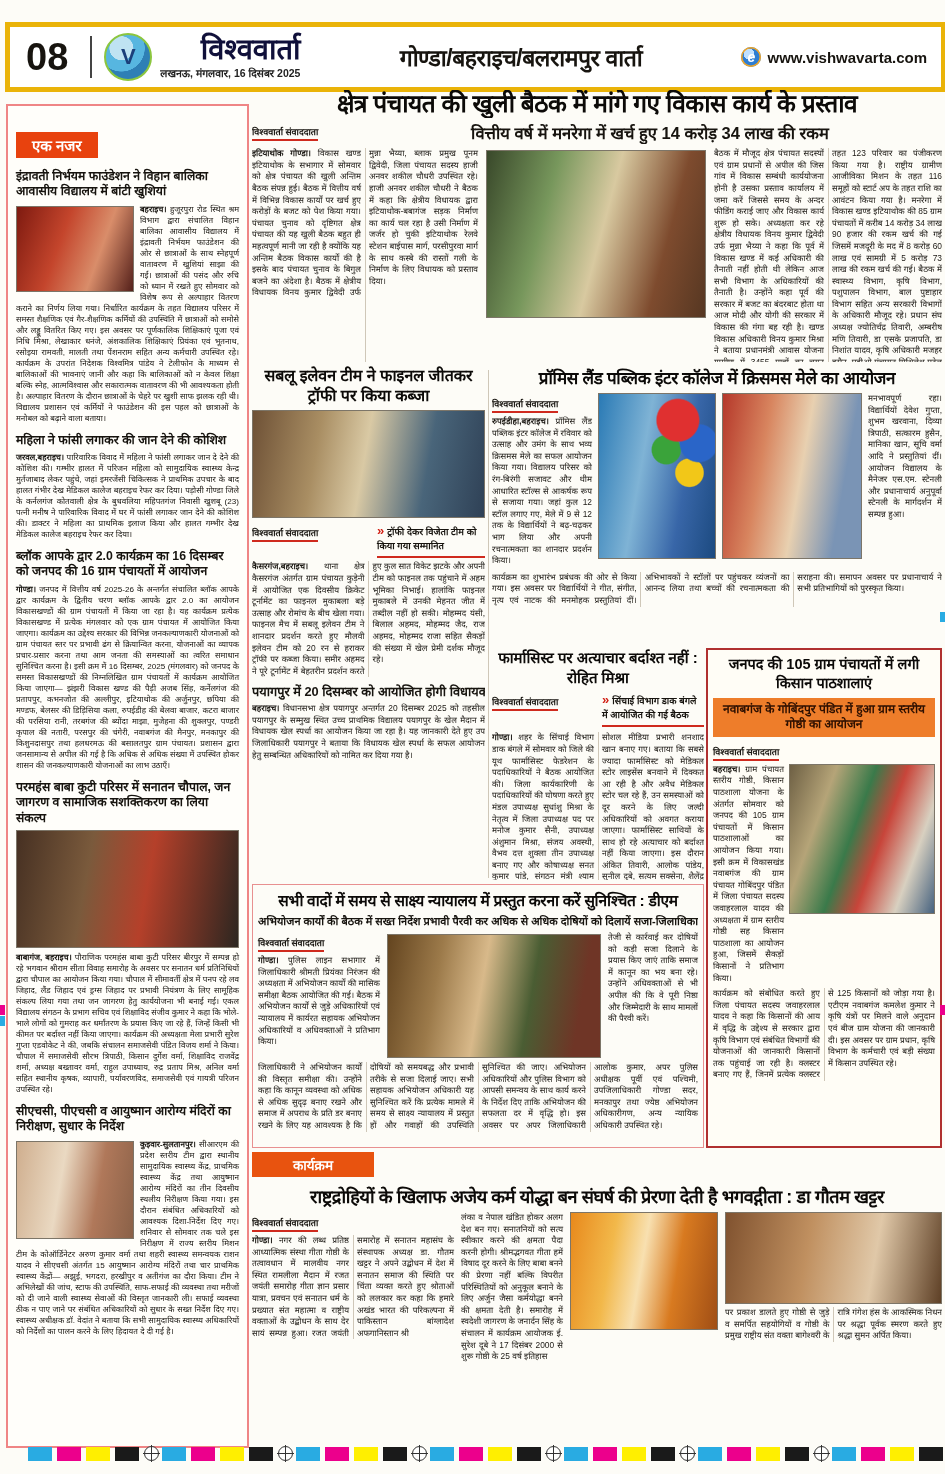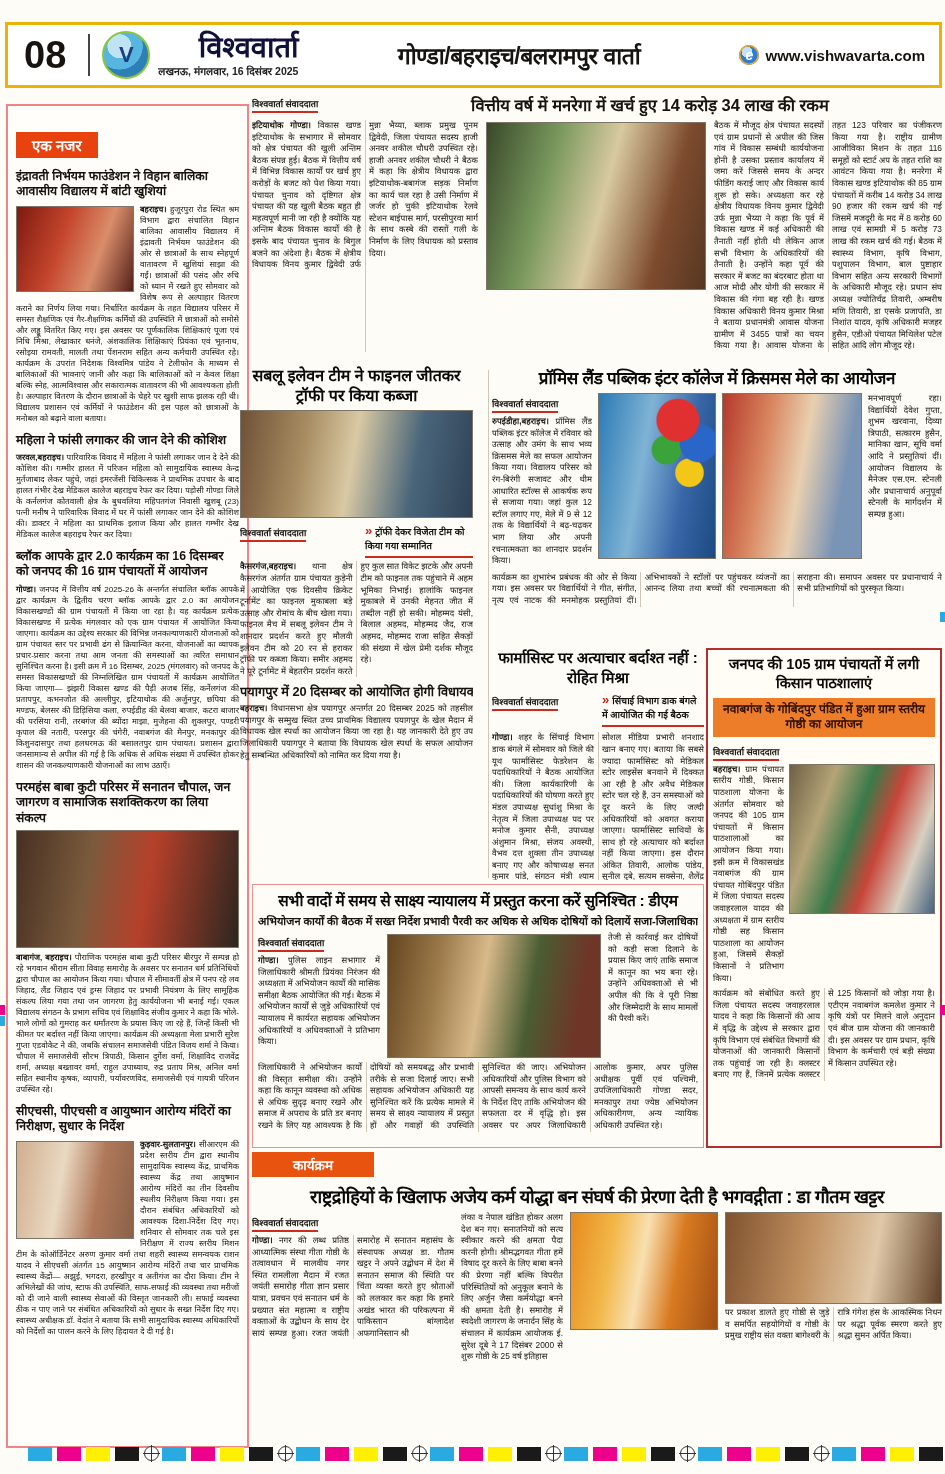--- a/index.html
+++ b/index.html
@@ -1,19 +1,19 @@
 <!DOCTYPE html>
 <html><head>
 <meta charset="utf-8">
 <style>
   html,body{margin:0;padding:0;background:#e9e6df;}
   .page{position:relative;width:945px;height:1474px;background:#fdfcf7;overflow:hidden;
         font-family:"Liberation Sans","DejaVu Sans",sans-serif;color:#17140f;}
   
-  .hdr{position:absolute;left:5px;top:22px;width:931px;height:60px;border:3px solid #eab308;
+  .hdr{position:absolute;left:5px;top:22px;width:931px;height:60px;border:5px solid #eab308;
        background:#fff;display:flex;align-items:center;}
   .pageno{font-size:38px;font-weight:bold;margin:0 10px 0 16px;line-height:1;}
   .hdr-div{width:2px;height:42px;background:#444;margin:0 12px;}
   .logo{width:44px;height:44px;border-radius:50%;margin-right:8px;flex:none;
         background:radial-gradient(circle at 35% 30%,#bfe3f2 0 28%,#57b6e0 29% 55%,#2e7fb5 56% 100%);
         border:2px solid #8cc63f;display:flex;align-items:center;justify-content:center;
         color:#1b3f7a;font-weight:bold;font-size:22px;}
   .masthead{display:flex;flex-direction:column;}
   .mast-title{font-size:29px;font-weight:bold;color:#10103a;line-height:1.05;text-align:right;}
   .mast-date{font-size:10.5px;font-weight:bold;color:#222;margin-top:2px;}
@@ -53,21 +53,21 @@
   
   .main-art{position:absolute;left:252px;top:90px;width:690px;height:272px;overflow:hidden;}
   .main-hl{font-size:24.5px;text-align:center;letter-spacing:-0.5px;line-height:1.15;}
   .main-subrow{display:flex;margin-top:3px;}
   .main-by{width:106px;flex:none;}
   .main-sub{flex:1;text-align:center;font-size:16.5px;font-weight:bold;}
   .main-row{display:flex;gap:8px;margin-top:4px;}
   .ph-meeting{width:220px;height:168px;flex:none;margin-top:2px;
             background:linear-gradient(105deg,#39482a,#77975c 28%,#d8c9a0 52%,#7e4b2e 78%,#563722);}
   
-  .art-sablu{position:absolute;left:240px;top:366px;width:233px;height:514px;overflow:hidden;}
+  .art-sablu{position:absolute;left:252px;top:366px;width:233px;height:514px;overflow:hidden;}
   .sablu-hl{font-size:16px;text-align:center;line-height:1.25;}
   .ph-cricket{width:100%;height:108px;margin:4px 0;
             background:linear-gradient(100deg,#6e5136,#a98e63 28%,#d9c9a4 48%,#49657a 74%,#2f4156);}
   .mini-hl{font-size:12.8px;font-weight:bold;text-align:center;line-height:1.25;margin:7px 0 3px;}
   
   .art-promis{position:absolute;left:492px;top:366px;width:450px;height:278px;overflow:hidden;}
   .promis-hl{font-size:17px;text-align:center;letter-spacing:-0.3px;}
   .promis-row{display:flex;gap:6px;margin-top:4px;}
   .ph-balloons{width:118px;height:166px;flex:none;
       background:radial-gradient(circle at 68% 16%,#e03030 0 13%,transparent 14%),
@@ -183,20 +183,21 @@
       <div class="s-hl">सीएचसी, पीएचसी व आयुष्मान आरोग्य मंदिरों का निरीक्षण, सुधार के निर्देश</div>
       <div class="s-bt">
         <span class="photo ph-health"></span>
         <b class="dl">कुइवार-सुलतानपुर।</b>
         <span>सीआरएम की प्रदेश स्तरीय टीम द्वारा स्थानीय सामुदायिक स्वास्थ्य केंद्र, प्राथमिक स्वास्थ्य केंद्र तथा आयुष्मान आरोग्य मंदिरों का तीन दिवसीय स्थलीय निरीक्षण किया गया। इस दौरान संबंधित अधिकारियों को आवश्यक दिशा-निर्देश दिए गए। शनिवार से सोमवार तक चले इस निरीक्षण में राज्य स्तरीय मिशन टीम के कोऑर्डिनेटर अरुण कुमार वर्मा तथा शहरी स्वास्थ्य समन्वयक राशन यादव ने सीएचसी अंतर्गत 15 आयुष्मान आरोग्य मंदिरों तथा चार प्राथमिक स्वास्थ्य केंद्रों— अझुई, भगदरा, हरखीपुर व अतीगंज का दौरा किया। टीम ने अभिलेखों की जांच, स्टाफ की उपस्थिति, साफ-सफाई की व्यवस्था तथा मरीजों को दी जाने वाली स्वास्थ्य सेवाओं की विस्तृत जानकारी ली। सफाई व्यवस्था ठीक न पाए जाने पर संबंधित अधिकारियों को सुधार के सख्त निर्देश दिए गए। स्वास्थ्य अधीक्षक डॉ. वेदांत ने बताया कि सभी सामुदायिक स्वास्थ्य अधिकारियों को निर्देशों का पालन करने के लिए हिदायत दे दी गई है।</span>
       </div>
     </div>
   </div>
 
   <div class="main-art">
+    <div class="hl main-hl fit">क्षेत्र पंचायत की खुली बैठक में मांगे गए विकास कार्य के प्रस्ताव</div>
     <div class="main-subrow">
       <div class="main-by">
         <span class="byline">विश्ववार्ता संवाददाता</span>
       </div>
       <div class="main-sub fit">वित्तीय वर्ष में मनरेगा में खर्च हुए 14 करोड़ 34 लाख की रकम</div>
     </div>
     <div class="main-row">
       <div class="bt c2" style="width:226px;flex:none;">
         <b class="dl">इटियाथोक गोण्डा।</b>
         <span>विकास खण्ड इटियाथोक के सभागार में सोमवार को क्षेत्र पंचायत की खुली अन्तिम बैठक संपन्न हुई। बैठक में वित्तीय वर्ष में विभिन्न विकास कार्यों पर खर्च हुए करोड़ों के बजट को पेश किया गया। पंचायत चुनाव को दृष्टिगत क्षेत्र पंचायत की यह खुली बैठक बहुत ही महत्वपूर्ण मानी जा रही है क्योंकि यह अन्तिम बैठक विकास कार्यों की है इसके बाद पंचायत चुनाव के बिगुल बजने का अंदेशा है। बैठक में क्षेत्रीय विधायक विनय कुमार द्विवेदी उर्फ मुन्ना भैय्या, ब्लाक प्रमुख पूनम द्विवेदी, जिला पंचायत सदस्य हाजी अनवर शकील चौधरी उपस्थित रहे। हाजी अनवर शकील चौधरी ने बैठक में कहा कि क्षेत्रीय विधायक द्वारा इटियाथोक-बबागंज सड़क निर्माण का कार्य चल रहा है उसी निर्माण में जर्जर हो चुकी इटियाथोक रेलवे स्टेशन बाईपास मार्ग, परसीपुरवा मार्ग के साथ कस्बे की रास्तों गली के निर्माण के लिए विधायक को प्रस्ताव दिया।</span>

